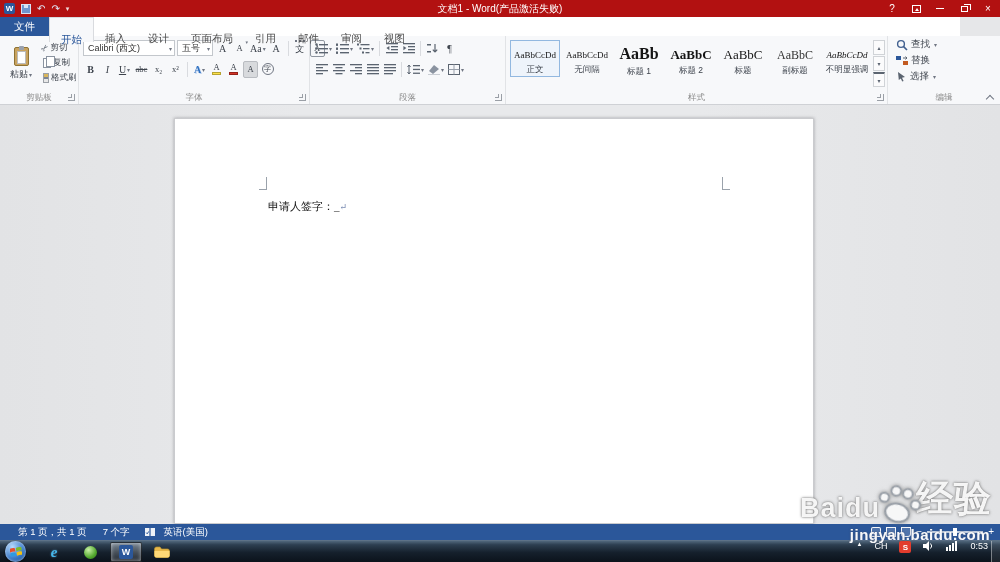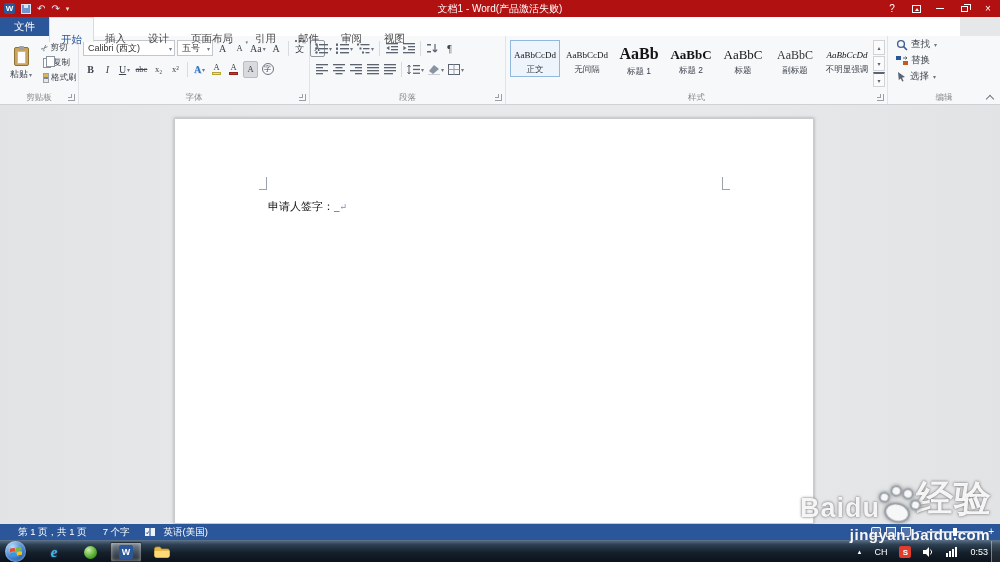--- a/index.html
+++ b/index.html
@@ -103,21 +103,21 @@
   .zoomthumb{position:absolute;left:26px;top:-3px;width:4px;height:8px;background:#fff}
   .zbtn{font-size:10px;line-height:1;color:#fff}
   
   #taskbar{position:absolute;left:0;top:540px;width:1000px;height:22px;background:linear-gradient(180deg,#51677c 0%,#2d3f51 18%,#15202c 55%,#0b121b 100%);z-index:10;border-top:1px solid #5d7287}
   #orb{position:absolute;left:5px;top:0;width:21px;height:21px;border-radius:50%;background:radial-gradient(circle at 35% 28%,#b8dcff,#3b7bc9 55%,#123a75);box-shadow:inset 0 0 3px rgba(255,255,255,.7),0 1px 2px rgba(0,0,0,.6);display:flex;align-items:center;justify-content:center}
   .tbtn{position:absolute;top:1px;width:32px;height:20px;display:flex;align-items:center;justify-content:center;border-radius:2px}
   .tbtn.active{background:linear-gradient(rgba(255,255,255,.34),rgba(255,255,255,.10));border:1px solid rgba(0,0,0,.55);box-shadow:inset 0 0 4px rgba(255,255,255,.55)}
   .ie-e{color:#45b6ea;font-size:15px;font-weight:bold;font-style:italic;font-family:"Liberation Serif",serif;text-shadow:0 0 2px rgba(120,200,255,.6)}
   .greenball{width:13px;height:13px;border-radius:50%;background:radial-gradient(circle at 35% 30%,#c9f0a6,#52a82e 60%,#2d6e15)}
   .wordsq{width:14px;height:14px;background:#2b579a;border-radius:2px;color:#fff;font-size:9px;font-weight:bold;display:flex;align-items:center;justify-content:center}
-  #tray{position:absolute;right:12px;top:0;height:22px;display:flex;align-items:center;gap:12px;color:#fff;font-size:9px}
+  #tray{position:absolute;right:12px;top:0;height:22px;display:flex;align-items:flex-start;gap:12px;color:#fff;font-size:9px}
   .sogou{width:12px;height:12px;background:#e23c2d;border-radius:2px;color:#fff;font-size:8px;font-weight:bold;display:flex;align-items:center;justify-content:center}
   .trayexp{font-size:6px;color:#fff}
   #showdesk{position:absolute;right:0;top:0;width:9px;height:22px;border-left:1px solid rgba(255,255,255,.4);background:rgba(255,255,255,.07)}
   
   #wm-brand{position:absolute;right:8px;top:474px;display:flex;align-items:flex-end;z-index:45;pointer-events:none;
     color:rgba(255,255,255,.93);font-weight:bold;text-shadow:0 0 3px rgba(110,110,110,.95),0 0 1px #888;letter-spacing:1px}
   #wm-brand .lat{font-size:27px}
   #wm-brand .cjk{font-size:37px}
   #wm-paw{margin:0 -6px -4px -4px;transform:rotate(14deg);filter:drop-shadow(0 0 2px rgba(120,120,120,.8))}
   #wm-url{position:absolute;right:10px;top:526px;font-size:15px;font-weight:bold;color:rgba(255,255,255,.96);text-shadow:0 0 2px rgba(70,80,110,.9);z-index:46;pointer-events:none;letter-spacing:.5px}

